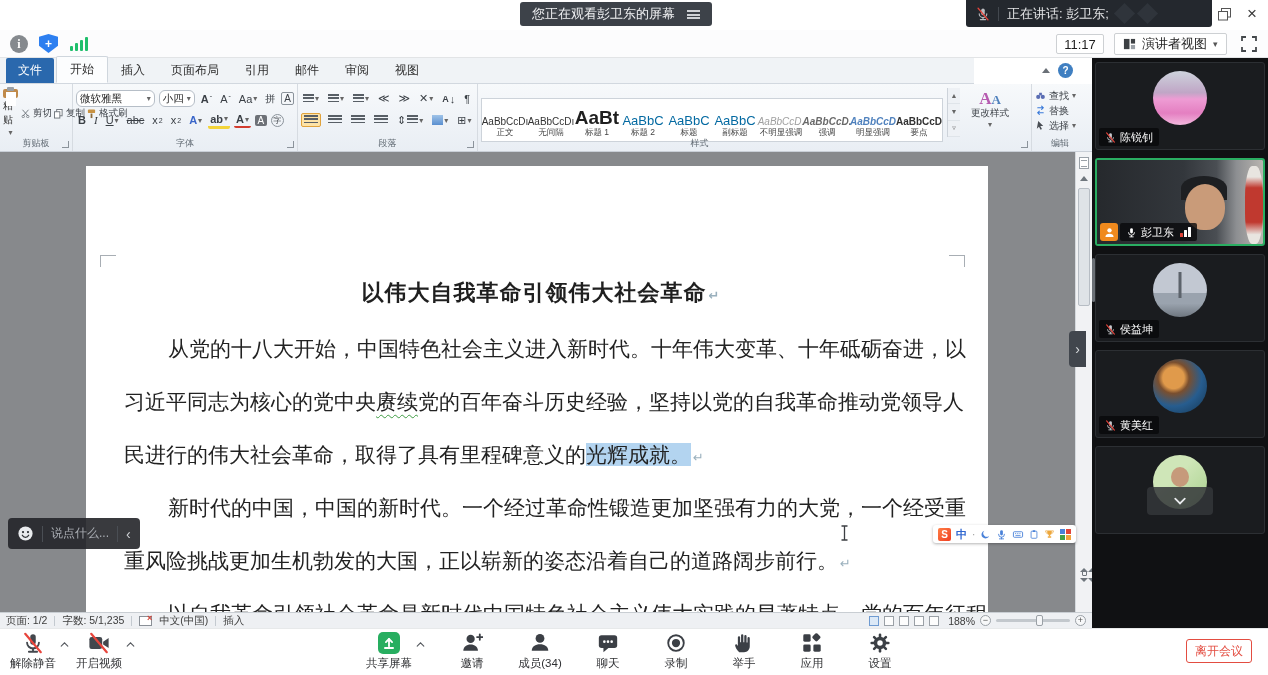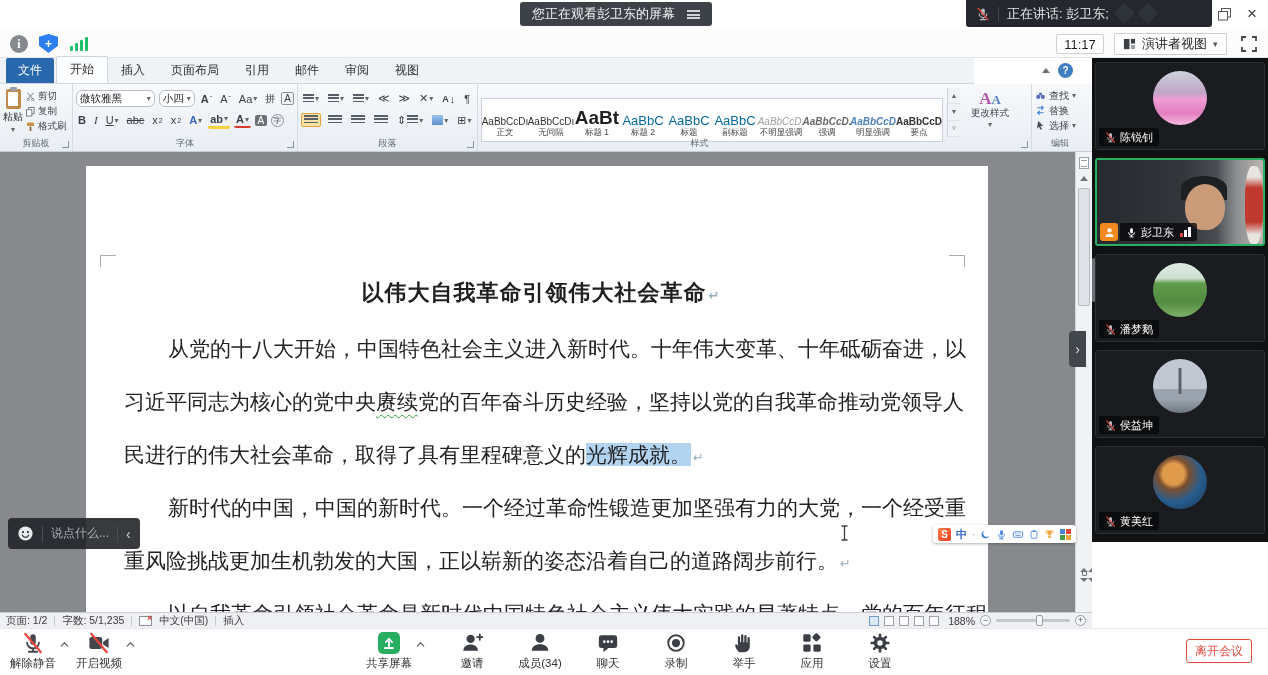--- a/index.html
+++ b/index.html
@@ -47,21 +47,21 @@
   .rbtn{font-size:11px;color:#3a3f45;padding:1px 2px;border-radius:2px;display:inline-flex;align-items:center;gap:1px}
   .rbtn b{font-weight:bold}.rbtn i{font-style:italic}
   .rbtn.active{background:#fde3a7;border:1px solid #e0a23c}
   .caret9{font-size:8px;color:#666}
   
   .g-clip{width:73px;display:flex;gap:3px}
   .paste-big{display:flex;flex-direction:column;align-items:center;font-size:10px;color:#333;gap:1px;padding-top:1px}
   .clipboard-ic{width:15px;height:20px;background:#c08a4a;border-radius:2px;position:relative}
   .clipboard-ic::before{content:'';position:absolute;left:4px;top:-2px;width:7px;height:4px;background:#9aa0a6;border-radius:1px}
   .clipboard-ic::after{content:'';position:absolute;left:2.5px;top:3px;width:10px;height:14px;background:#fff}
-  .clip-col{display:flex;flex-direction:column;justify-content:flex-start;gap:2px;font-size:9.5px;color:#3a3f45;padding-top:2px}
+  .clip-col{display:flex;flex-direction:row;justify-content:flex-end;gap:2px;font-size:9.5px;color:#3a3f45;padding-top:2px}
   .clip-col .ci{display:flex;align-items:center;gap:3px;white-space:nowrap}
   
   .g-font{width:225px}
   .selbox{height:17px;border:1px solid #b6bec7;background:#fff;font-size:10.5px;color:#222;display:flex;align-items:center;justify-content:space-between;padding:0 3px;border-radius:6px}
   .ul-red{border-bottom:2px solid #d23b2e}.ul-yel{border-bottom:3px solid #f3d43a}
   .boxA{border:1px solid #8b939b;padding:0 2px;font-size:10px}
   .circA{border:1px solid #8b939b;border-radius:50%;width:13px;height:13px;display:inline-flex;align-items:center;justify-content:center;font-size:8px}
   .shadeA{background:#6d7177;color:#fff;padding:0 2.5px;font-size:10px}
   
   .g-par{width:180px}
@@ -125,21 +125,21 @@
   .spellbook{width:13px;height:10px;background:#fff;border:1px solid #8a9097;position:relative}
   .spellbook::after{content:'×';position:absolute;right:-1px;top:-4px;color:#d23b2e;font-size:9px;font-weight:bold}
   .sb-right{margin-left:auto;display:flex;align-items:center;gap:5px}
   .vw{width:10px;height:10px;border:1px solid #9aa0a6;background:#fdfdfd}
   .vw.active{border-color:#6f9bd1;background:#dce9f7}
   .zoom-btn{width:11px;height:11px;border:1px solid #9aa0a6;border-radius:50%;background:#f7f8f9;display:flex;align-items:center;justify-content:center;font-size:9px;color:#555;line-height:1}
   .zoom-track{width:74px;height:3px;background:#c3c8cd;position:relative;border-radius:2px}
   .zoom-thumb{position:absolute;left:40px;top:-4px;width:7px;height:11px;background:#f5f6f8;border:1px solid #9aa0a6;border-radius:2px}
 
   
-  .sidebar{position:absolute;left:1092px;top:58px;width:176px;height:484px;background:#101113;padding-top:4px;overflow:hidden}
+  .sidebar{position:absolute;left:1092px;top:58px;width:176px;height:570px;background:#101113;padding-top:4px;overflow:hidden}
   .tile{position:relative;width:170px;height:88px;margin:0 auto 8px;background:#1a1c1f;border:1px solid #2c2f33;border-radius:3px;overflow:hidden}
   .tile.active{border:2px solid #2aae62}
   .avatar{position:absolute;left:50%;top:8px;transform:translateX(-50%);width:54px;height:54px;border-radius:50%}
   .av-pink-art{background:linear-gradient(180deg,#cdd3dc 0%,#c0a6c6 40%,#ee9cd4 52%,#e47fc1 78%,#f3b8de 100%)}
   .av-trees{background:linear-gradient(180deg,#dfe9e2 0%,#cfe0d2 28%,#5f9c4a 38%,#558c42 72%,#7fb069 100%)}
   .av-monument{background:linear-gradient(180deg,#c2c8d2 0 55%,#9aa3ae 56% 75%,#6f7780 100%)}
   .av-monument::after{content:'';position:absolute;left:50%;top:16%;width:3px;height:48%;background:#5c636b;transform:translateX(-50%)}
   .av-lion-art{background:radial-gradient(circle at 38% 35%,#e09a4b 0 22%,#7a4f2f 32%,#275d8f 58%,#14344f 100%)}
   .av-portrait{background:linear-gradient(135deg,#cfe6b8 0 40%,#a9d18e 100%)}
   .av-portrait::after{content:'';position:absolute;left:50%;top:22%;width:18px;height:20px;border-radius:50%;background:#c69a7b;transform:translateX(-50%)}
@@ -566,36 +566,20 @@
             <span>彭卫东</span>
             <span class="bars">
               <i style="height:4px;background:#e0443a"></i>
               <i style="height:7px;background:#fff"></i>
               <i style="height:10px;background:#fff"></i>
             </span>
           </span>
         </div>
       </div>
       <div class="tile">
-        <div class="avatar av-trees"></div>
-        <div class="badge-row">
-          <span class="nbadge">
-            <span>
-              <svg width="11" height="11" viewBox="0 0 24 24">
-                <rect x="9" y="2.5" width="6" height="11.5" rx="3" fill="#c6c9cd"></rect>
-                <path d="M5.5 11.5a6.5 6.5 0 0 0 13 0" fill="none" stroke="#c6c9cd" stroke-width="2"></path>
-                <path d="M12 18v3.5M7.5 21.5h9" stroke="#c6c9cd" stroke-width="2"></path>
-                <line x1="3.5" y1="2" x2="20.5" y2="22" stroke="#e8453c" stroke-width="2.4" stroke-linecap="round"></line>
-              </svg>
-            </span>
-            <span>潘梦鹅</span>
-          </span>
-        </div>
-      </div>
-      <div class="tile">
         <div class="avatar av-monument"></div>
         <div class="badge-row">
           <span class="nbadge">
             <span>
               <svg width="11" height="11" viewBox="0 0 24 24">
                 <rect x="9" y="2.5" width="6" height="11.5" rx="3" fill="#c6c9cd"></rect>
                 <path d="M5.5 11.5a6.5 6.5 0 0 0 13 0" fill="none" stroke="#c6c9cd" stroke-width="2"></path>
                 <path d="M12 18v3.5M7.5 21.5h9" stroke="#c6c9cd" stroke-width="2"></path>
                 <line x1="3.5" y1="2" x2="20.5" y2="22" stroke="#e8453c" stroke-width="2.4" stroke-linecap="round"></line>
               </svg>

